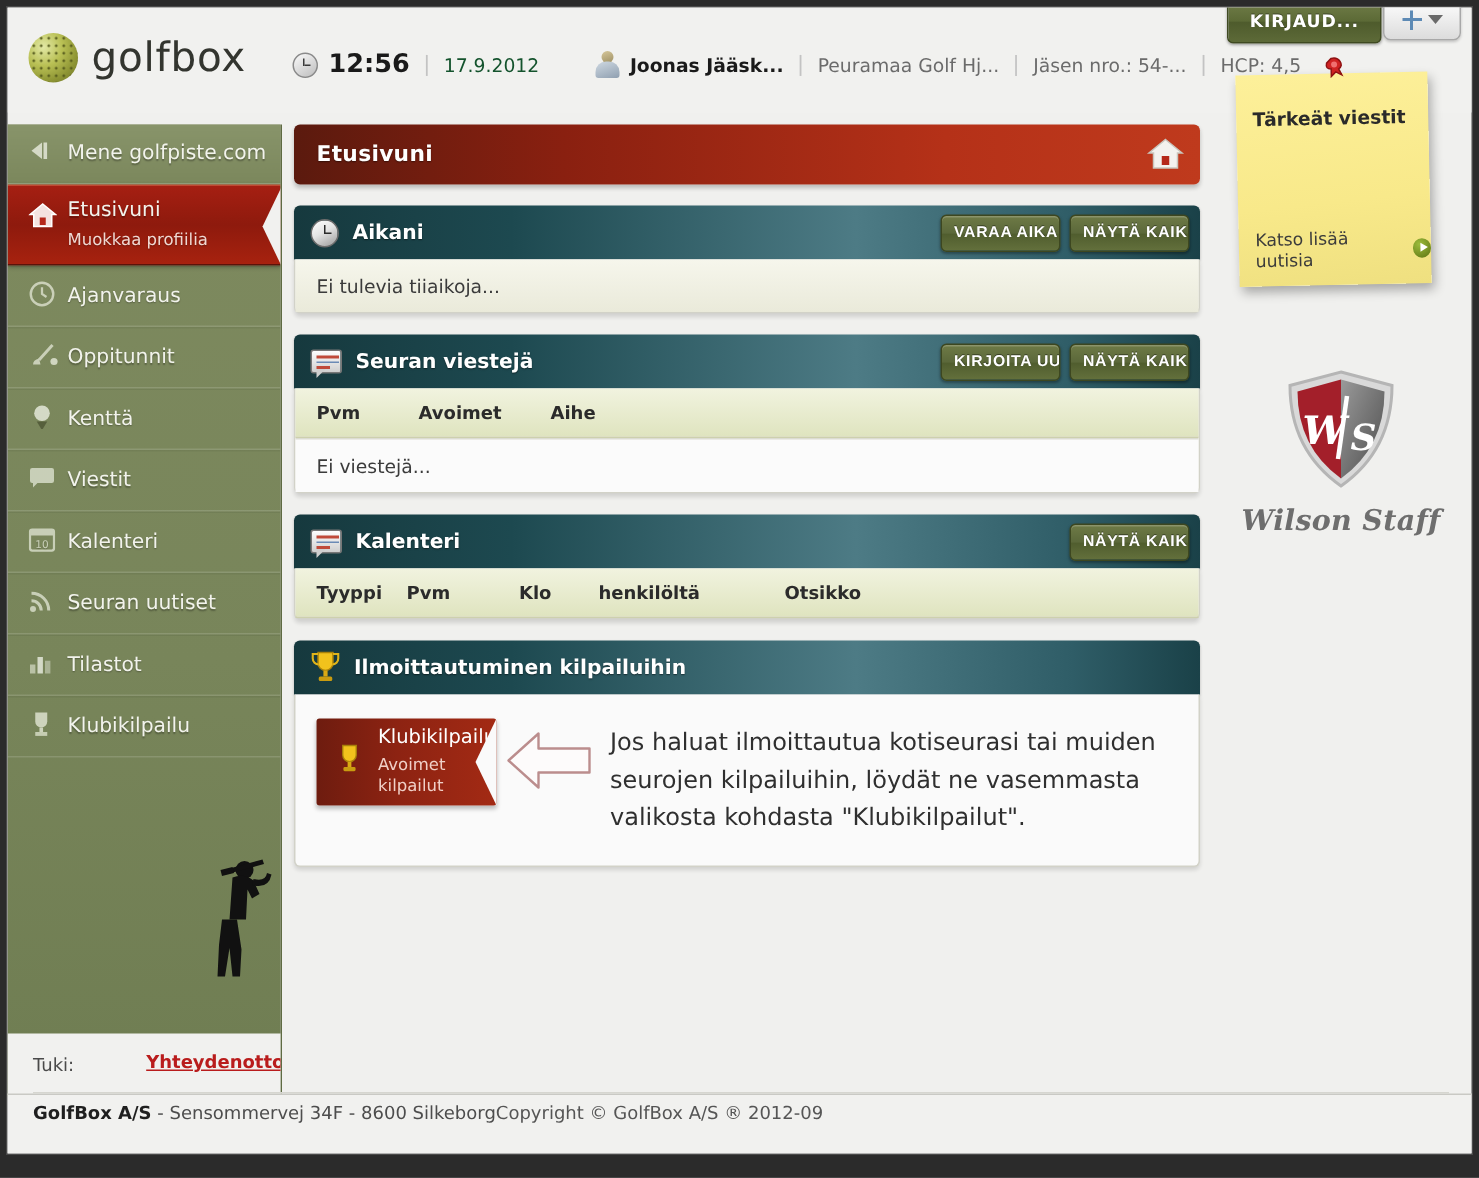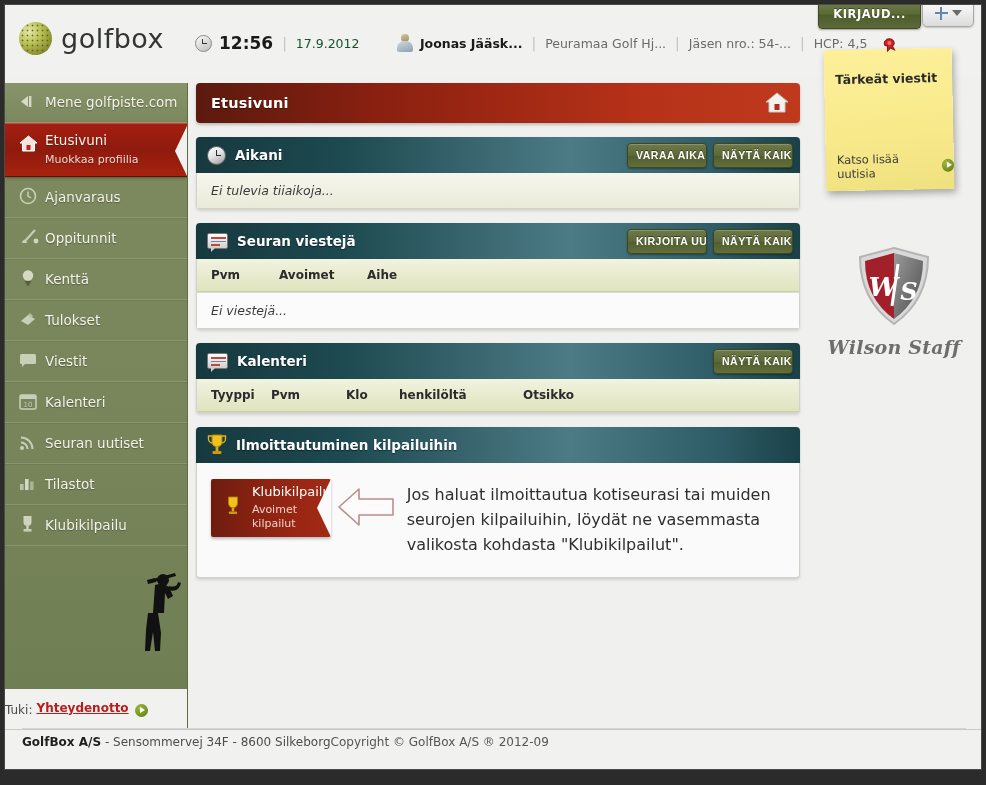--- a/index.html
+++ b/index.html
@@ -174,22 +174,22 @@
     border-right: 13px solid #f1f1ef;
   }
   .nav-lbl { line-height: 1.25; }
   .nav-sub { font-size: 11px; color: #f0d8d2; margin-top: 4px; }
   .nav-item.active .ico { opacity: 1; margin-top: 3px; }
 
   .support {
     position: absolute; left: 0; bottom: 0;
     width: 220px; height: 42px;
     background: #f1f1ef;
-    display: flex; align-items: center; 
-    font-size: 12px; color: #4a4a4a;
+    display: flex; align-items: center; padding-left: 17px;
+    font-size: 12px; color: #4a4a4a; gap: 44px;
   }
   .support b { color: #b91c1c; margin: 0 6px 4px 4px; text-decoration: underline; }
   .go-dot {
     width: 13px; height: 13px; border-radius: 50%;
     background: radial-gradient(circle at 35% 30%, #9dbb3c, #5d7412);
     position: relative; display: inline-block;
   }
   .go-dot::after {
     content:""; position:absolute; left:5px; top:3.3px;
     border-left: 5px solid #fff;
@@ -248,21 +248,20 @@
   .panel-body {
     background: #fafaf6;
     border: 1px solid #d2d2c8; border-top: none;
     border-radius: 0 0 4px 4px;
     box-shadow: 0 2px 3px rgba(0,0,0,.13);
   }
   .emptyrow {
     padding: 10px 14px;
     font-size: 12.5px; color: #3b3b3b;
     background: linear-gradient(180deg,#f6f6ec 0%, #eaeada 100%);
-    font-style: italic;
   }
   .emptyrow.plain { background: #fbfbfb; border-top: 1px solid #dcdcd2; }
   .thead {
     display: flex;
     background: linear-gradient(180deg,#f1f3df 0%, #dfe4bf 100%);
     border-bottom: 1px solid #cdd0ae;
     font-size: 12px; font-weight: bold; color: #2b2b2b;
     padding: 9px 0 9px 14px;
   }
 
@@ -479,29 +478,20 @@
       <div class="nav-item">
         <span class="ico">
           <svg width="18" height="18" viewBox="0 0 18 18">
               <circle cx="9" cy="6.5" r="5.2" fill="#eef1e4"></circle>
               <path d="M5.5 12 h7 l-3 5 h-1 z" fill="#4c5434"></path>
             </svg>
         </span>
         <span class="nav-lbl">Kenttä</span>
       </div>
 
-      <div class="nav-item">
-        <span class="ico">
-          <svg width="19" height="17" viewBox="0 0 19 17">
-              <path d="M2 10 l7 -6 7 4 -7 6z" fill="#dfe4d2"></path>
-              <path d="M11 2 l3 3 -2 2 -3 -3z" fill="#c8d0b4"></path>
-            </svg>
-        </span>
-        <span class="nav-lbl">Tulokset</span>
-      </div>
 
       <div class="nav-item">
         <span class="ico">
           <svg width="20" height="15" viewBox="0 0 20 15">
               <rect x="1" y="1" width="16" height="10" rx="1.5" fill="#dfe4d2"></rect>
               <path d="M3 10 l0 4 4 -4z" fill="#dfe4d2"></path>
             </svg>
         </span>
         <span class="nav-lbl">Viestit</span>
       </div>

